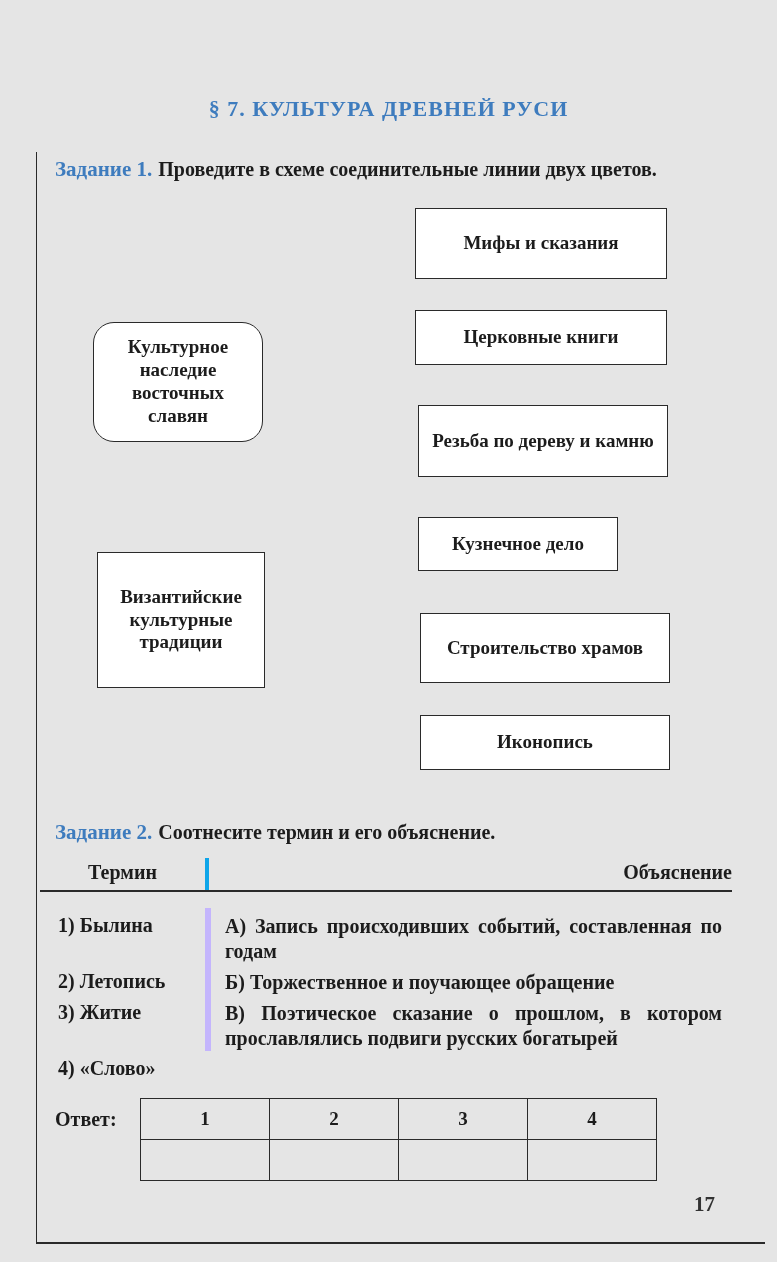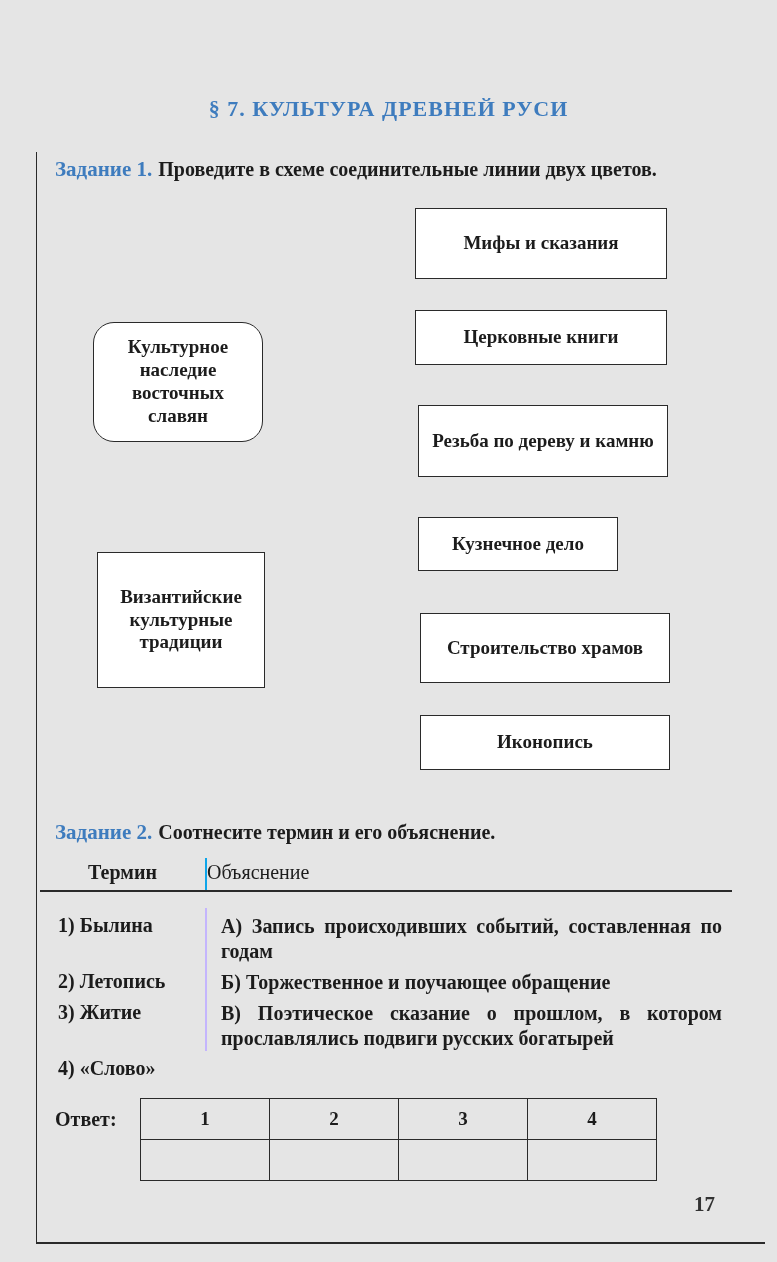--- a/index.html
+++ b/index.html
@@ -47,24 +47,24 @@
 
   .task2-intro{position:absolute;left:55px;top:818px;width:680px;margin:0;
     font-size:20px;line-height:1.35;font-weight:600;}
 
   .match-table{
     position:absolute;left:40px;top:858px;width:692px;
     font-size:20px;
   }
   .mt-header{display:flex;border-bottom:2px solid #2a2a2a;}
   .mt-h-term{width:165px;text-align:center;font-weight:600;padding:3px 0 6px 0;}
-  .mt-h-expl{flex:1;text-align:left;font-weight:400;padding:3px 0 6px 0;border-left:2px solid #0ea5e9;}
+  .mt-h-expl{flex:1;text-align:right;font-weight:700;padding:3px 0 6px 0;border-left:4px solid #0ea5e9;}
   .mt-row{display:flex;}
   .mt-term{width:165px;padding:6px 4px 0 18px;box-sizing:border-box;font-weight:600;white-space:nowrap;}
-  .mt-expl{flex:1;border-left:2px solid #c4b5fd;padding:6px 10px 0 14px;
+  .mt-expl{flex:1;border-left:6px solid #c4b5fd;padding:6px 10px 0 14px;
     text-align:justify;line-height:1.25;font-weight:600;}
   .mt-body{padding-top:16px;}
 
   .answer-label{
     position:absolute;left:55px;top:1108px;margin:0;
     font-size:20px;font-weight:600;
   }
   .answer-table{
     position:absolute;left:140px;top:1098px;
     border-collapse:collapse;

